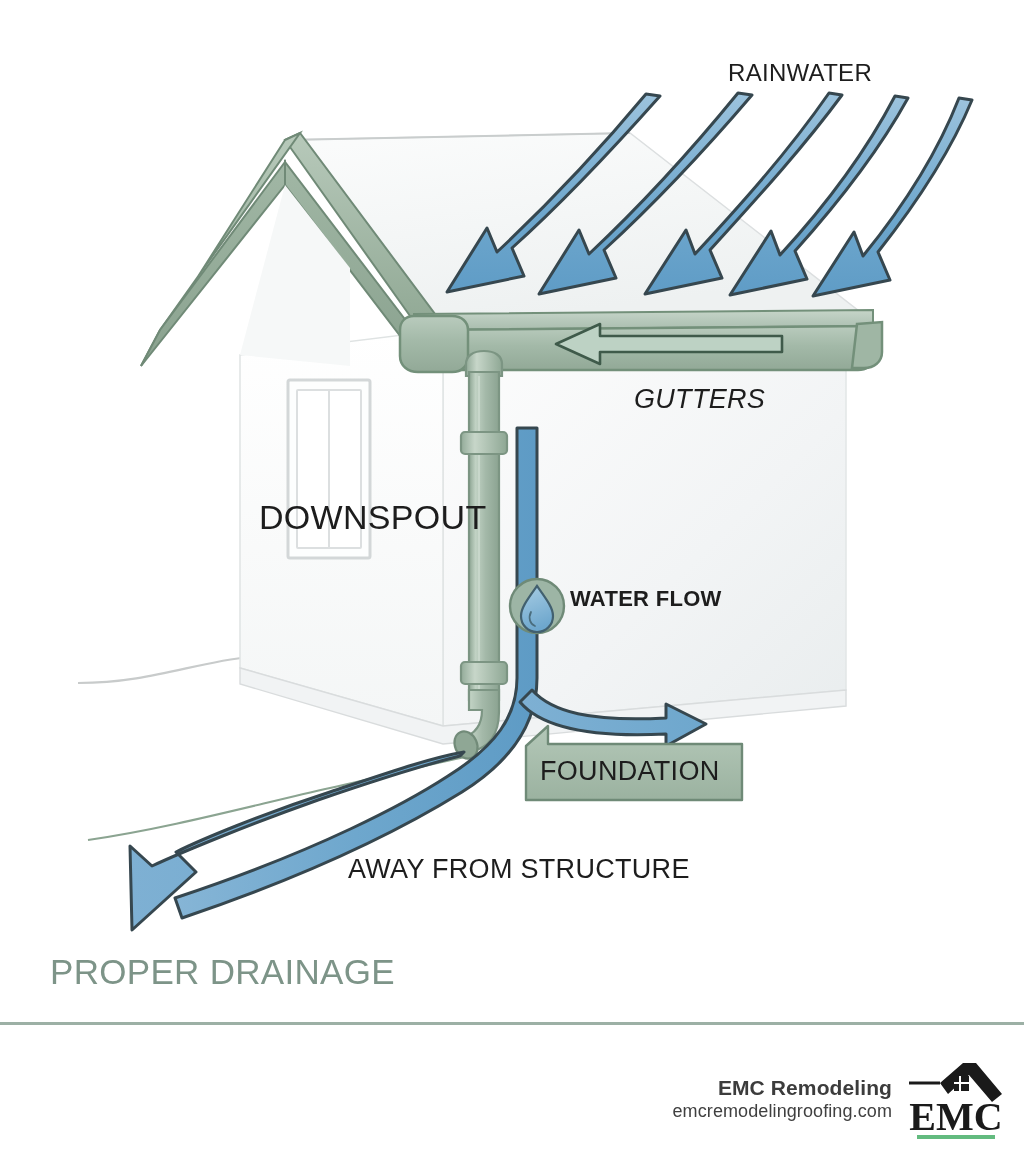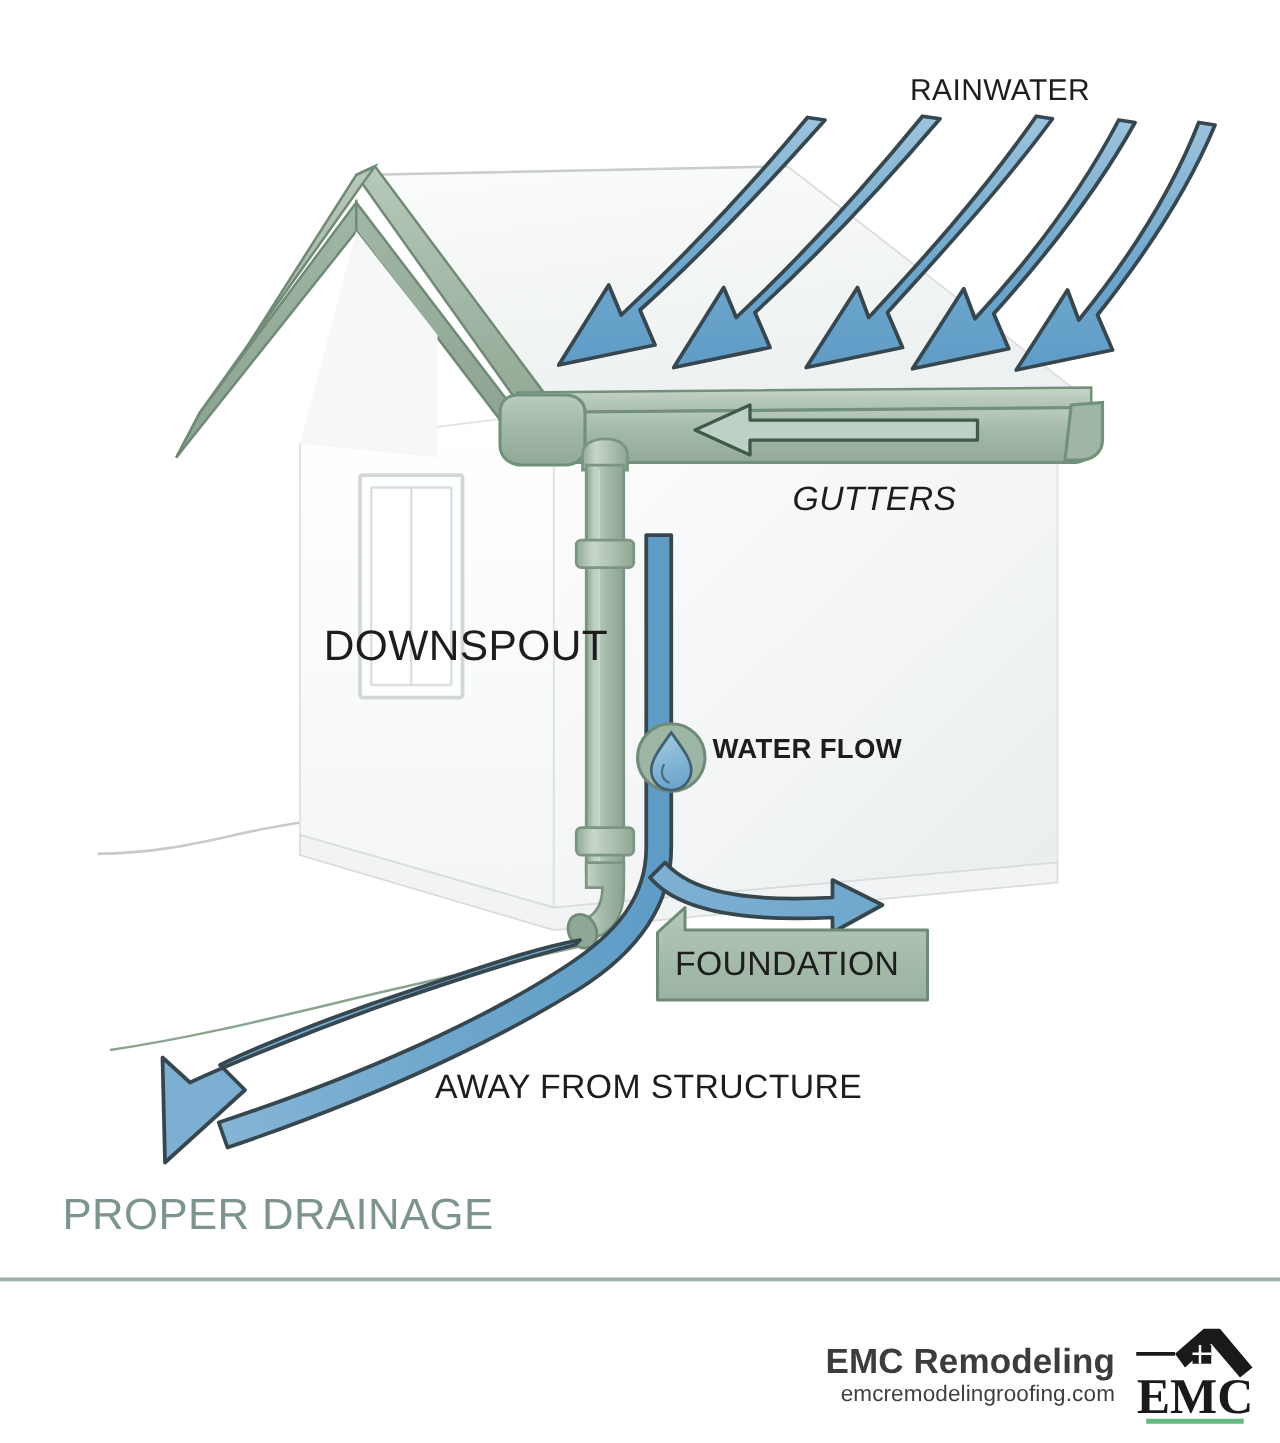--- a/index.html
+++ b/index.html
@@ -68,21 +68,21 @@
     top: 36px;
     display: flex;
     align-items: center;
     gap: 14px;
   }
   #footer-text {
     text-align: right;
     line-height: 1.18;
   }
   #brand-name {
-    font-size: 28px;
+    font-size: 21px;
     font-weight: bold;
     color: #3c3c3c;
     letter-spacing: 0.1px;
   }
   #brand-url {
     font-size: 18px;
     color: #404040;
     letter-spacing: 0.1px;
   }
   #brand-logo { display:block; }

